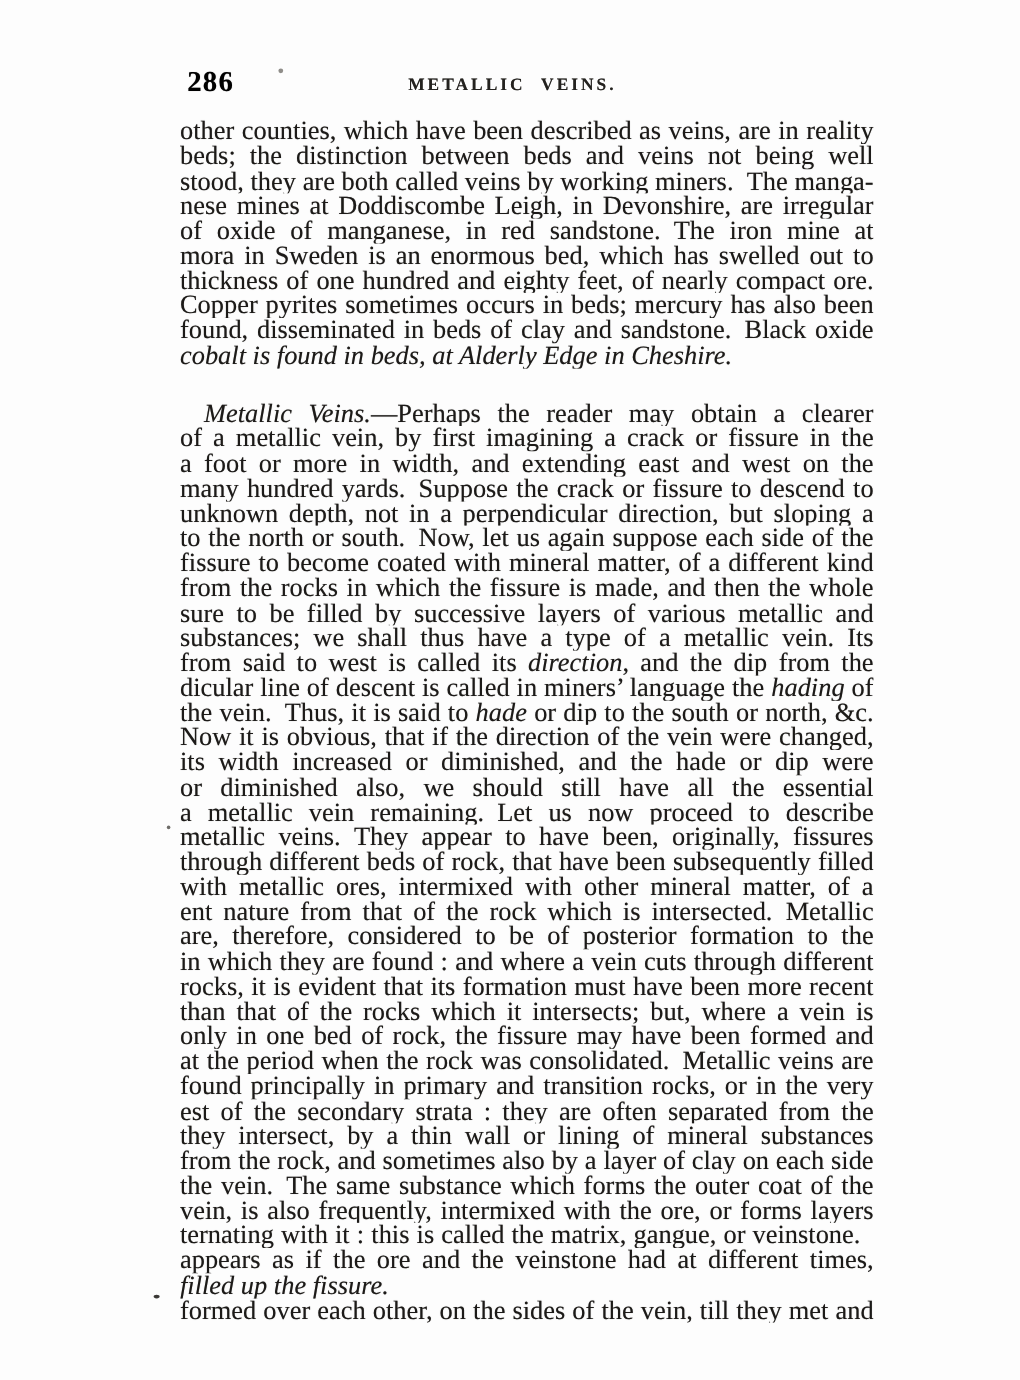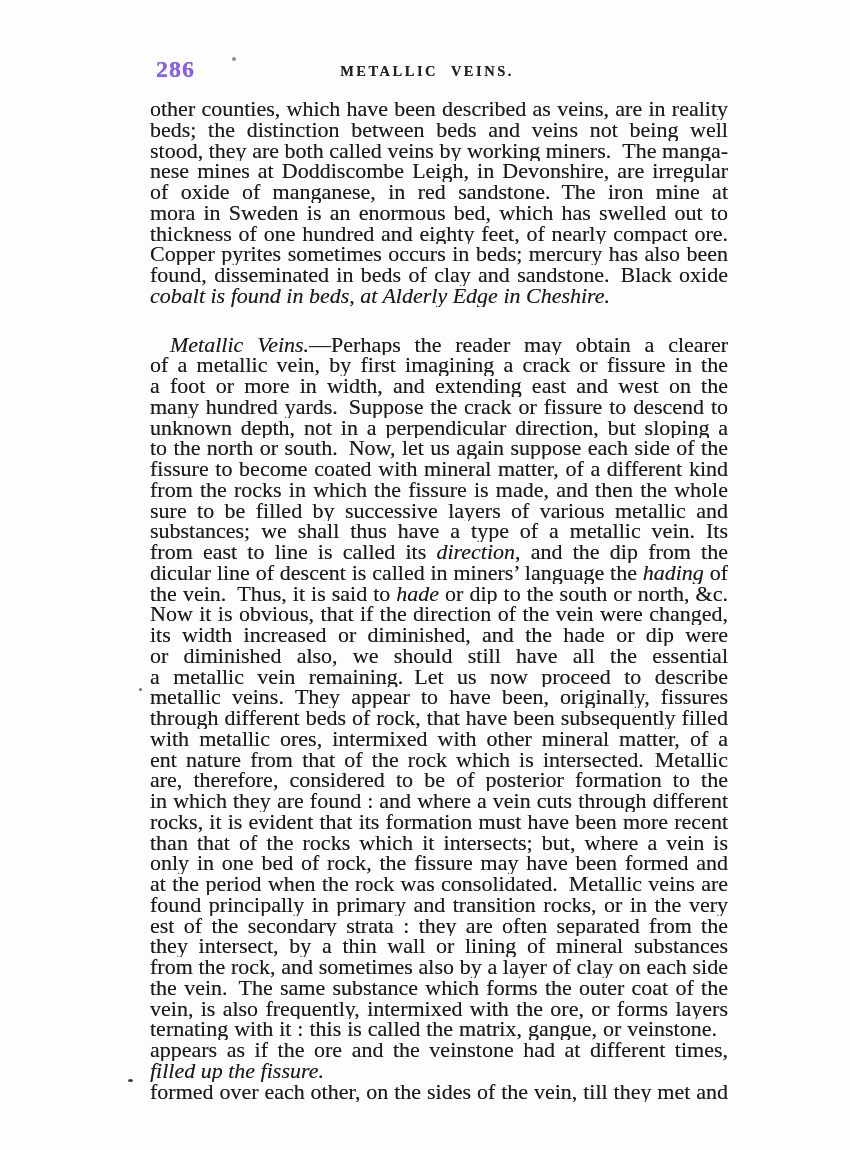--- a/index.html
+++ b/index.html
@@ -18,21 +18,21 @@
   }
   
   .pagehead { position: absolute; top: 0; left: 0; width: 100%; }
   .folio {
     position: absolute;
     left: 156px;
     top: 56px;
     font-size: 24px;
     font-weight: bold;
     letter-spacing: 1px;
-    color: #8b5cf6;
+    color: #000000;
     text-shadow: 0 0 0.6px rgba(30,28,25,0.55);
   }
   .running-title {
     position: absolute;
     left: 150px;
     top: 63px;
     width: 578px;
     text-align: center;
     transform: translateX(-12px);
     font-size: 14.5px;
@@ -99,21 +99,21 @@
       <div class="line indent"><em>Metallic Veins.</em><span>—Perhaps the reader may obtain a clearer notion</span></div>
       <div class="line"><span>of a metallic vein, by first imagining a crack or fissure in the earth,</span></div>
       <div class="line"><span>a foot or more in width, and extending east and west on the surface,</span></div>
       <div class="line"><span>many hundred yards. Suppose the crack or fissure to descend to an</span></div>
       <div class="line"><span>unknown depth, not in a perpendicular direction, but sloping a little</span></div>
       <div class="line"><span>to the north or south. Now, let us again suppose each side of the</span></div>
       <div class="line"><span>fissure to become coated with mineral matter, of a different kind</span></div>
       <div class="line"><span>from the rocks in which the fissure is made, and then the whole fis-</span></div>
       <div class="line"><span>sure to be filled by successive layers of various metallic and mineral</span></div>
       <div class="line"><span>substances; we shall thus have a type of a metallic vein. Its course</span></div>
-      <div class="line"><span>from east to line is called its </span><em>direction</em><span>, and the dip from the perpen-</span></div>
+      <div class="line"><span>from said to west is called its </span><em>direction</em><span>, and the dip from the perpen-</span></div>
       <div class="line"><span>dicular line of descent is called in miners’ language the </span><em>hading</em><span> of</span></div>
       <div class="line"><span>the vein. Thus, it is said to </span><em>hade</em><span> or dip to the south or north, &amp;c.</span></div>
       <div class="line"><span>Now it is obvious, that if the direction of the vein were changed, or</span></div>
       <div class="line"><span>its width increased or diminished, and the hade or dip were increased</span></div>
       <div class="line"><span>or diminished also, we should still have all the essential conditions of</span></div>
       <div class="line"><span>a metallic vein remaining. Let us now proceed to describe existing</span></div>
       <div class="line"><span>metallic veins. They appear to have been, originally, fissures cutting</span></div>
       <div class="line"><span>through different beds of rock, that have been subsequently filled</span></div>
       <div class="line"><span>with metallic ores, intermixed with other mineral matter, of a differ-</span></div>
       <div class="line"><span>ent nature from that of the rock which is intersected. Metallic veins</span></div>

